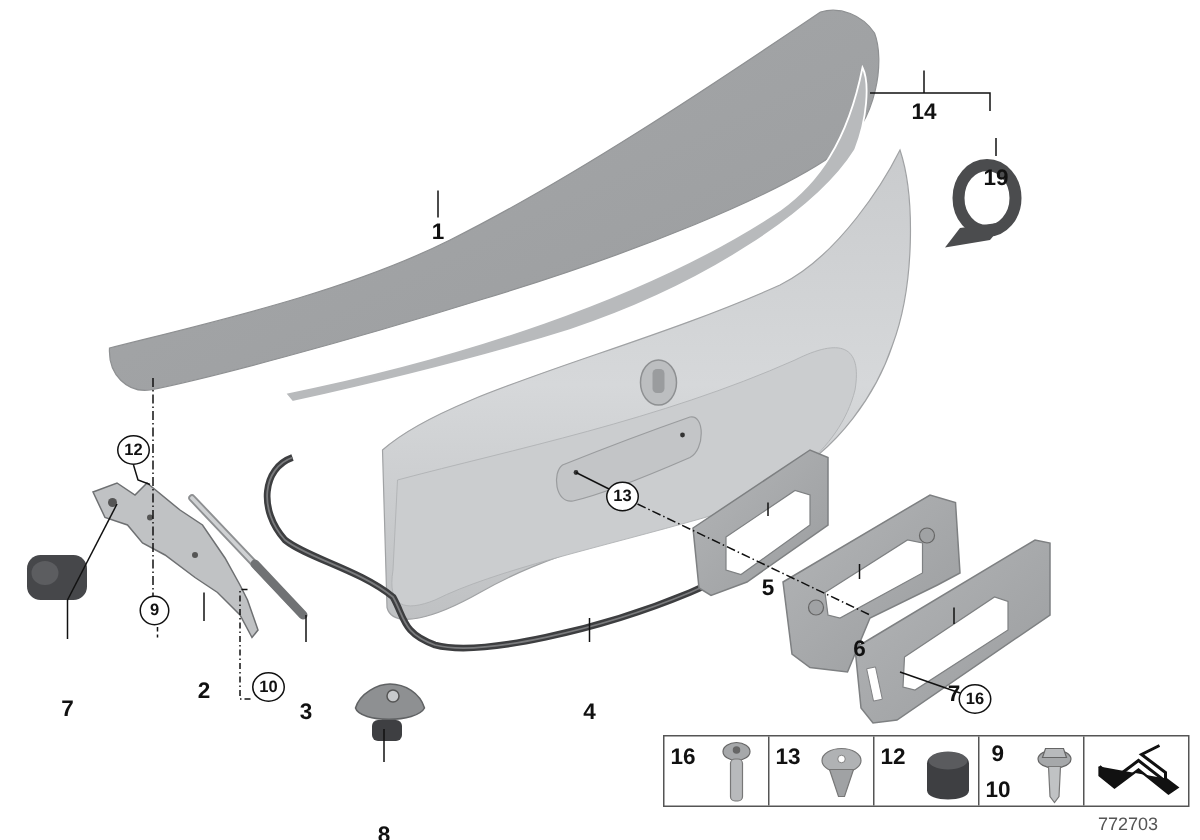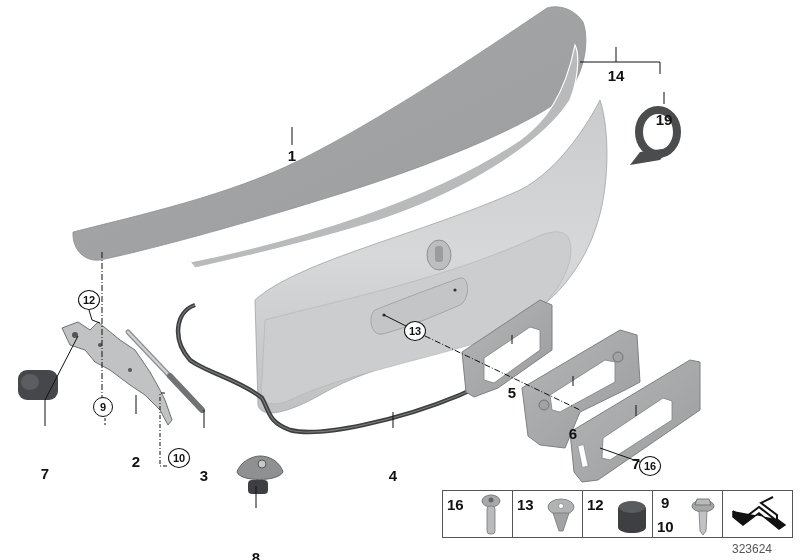--- a/index.html
+++ b/index.html
@@ -177,13 +177,13 @@
     </svg>
   </div>
   <div class="cell" style="flex:1">
     <svg style="left:6px;top:4px" width="58" height="40" viewBox="0 0 58 40">
       <path d="M4 16 L14 24 L30 12 L48 26 L48 20 L32 8 L44 2" fill="none" stroke="#111" stroke-width="2"></path>
       <path d="M4 16 L4 22 L14 30 L30 18 L50 34 L56 30 L48 24" fill="#111" stroke="#111" stroke-width="1.5"></path>
     </svg>
   </div>
 </div>
 
-<span class="imgno">323624</span>
+<span class="imgno">772703</span>
 
 </body></html>

